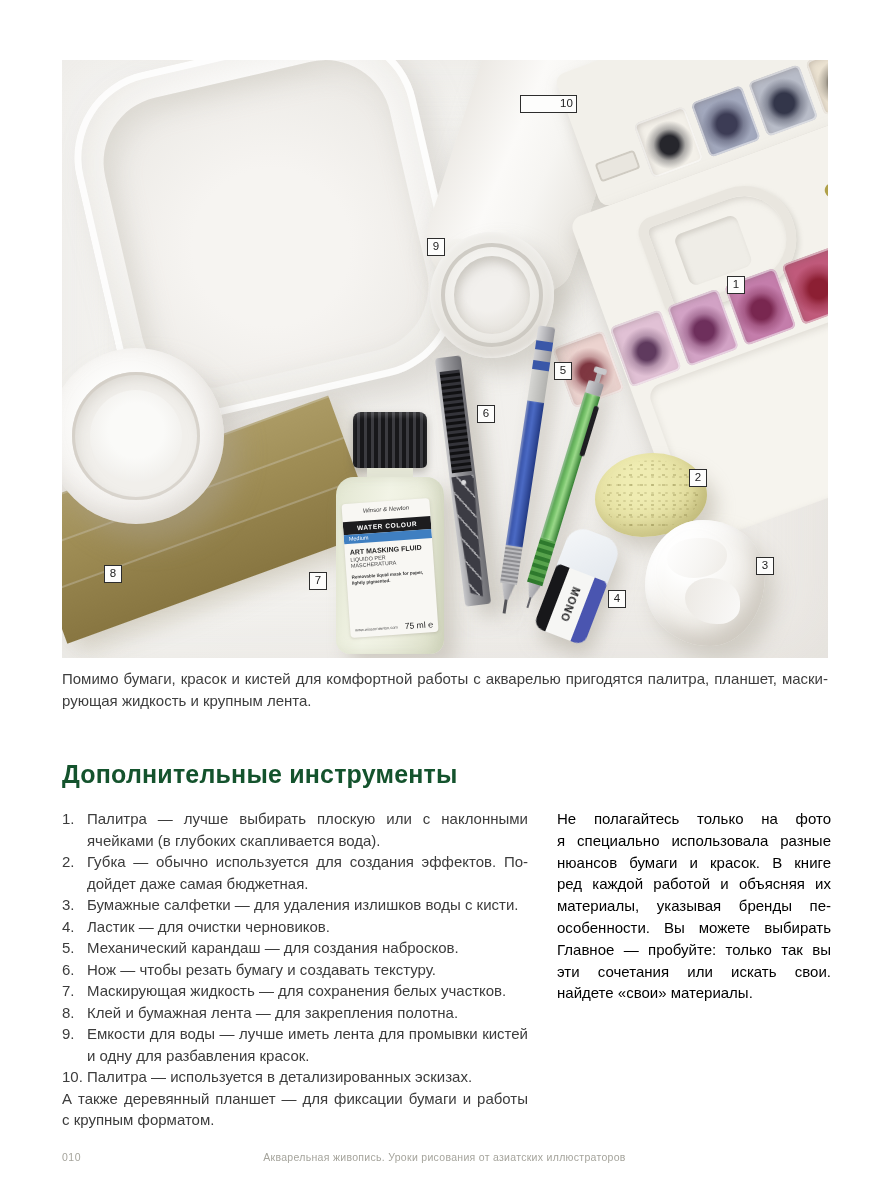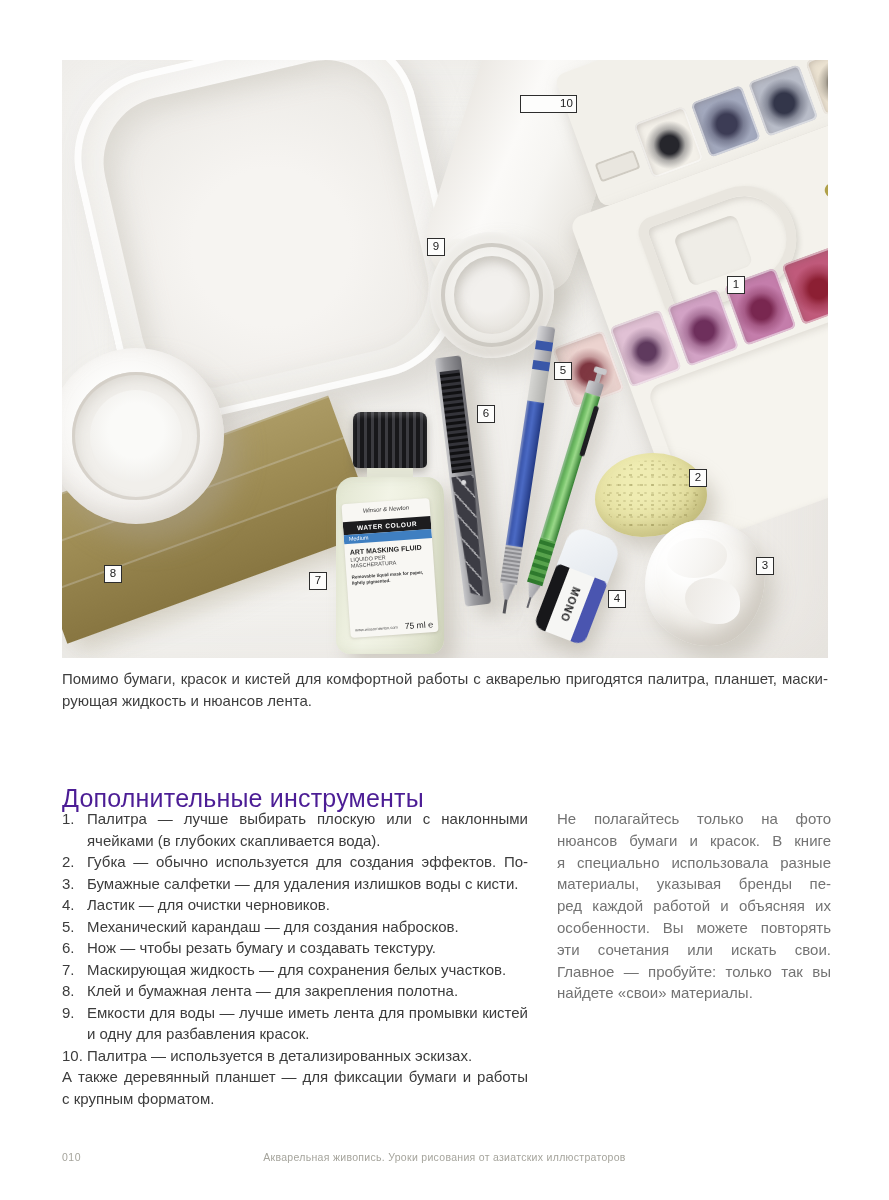--- a/index.html
+++ b/index.html
@@ -158,27 +158,27 @@
         background:linear-gradient(120deg,#ffffff,rgba(230,226,219,.6));}
   .t-fold2{left:40px;top:58px;width:55px;height:46px;border-radius:45% 55% 40% 60%;
         background:linear-gradient(300deg,rgba(255,255,255,.9),rgba(222,217,209,.55));}
   
   .marker{min-width:18px;height:18px;padding:0 3px;background:#fdfdfc;border:1.5px solid #2d2d2d;
         color:#222;font-size:11.5px;line-height:15px;text-align:center;z-index:50;font-weight:500;}
   
   .caption{position:absolute;left:62px;top:668px;width:766px;font-size:15px;line-height:21.5px;color:#3e3e3e;}
   .jl{text-align:justify;text-align-last:justify;}
   .ll{white-space:nowrap;}
-  .heading{position:absolute;left:62px;top:784px;font-size:25px;font-weight:normal;color:#4c1d95;letter-spacing:.2px;}
+  .heading{position:absolute;left:62px;top:760px;font-size:25px;font-weight:bold;color:#14532d;letter-spacing:.2px;}
   .list{position:absolute;left:62px;top:808px;width:466px;font-size:15px;line-height:21.5px;color:#3c3c3c;}
   .lrow{display:flex;}
   .lnum{width:25px;flex:none;}
   .ltxt{flex:1;min-width:0;}
   .outro{margin-top:0;}
-  .aside{position:absolute;left:557px;top:808px;width:274px;font-size:15px;line-height:21.8px;color:#737373;}
+  .aside{position:absolute;left:557px;top:808px;width:274px;font-size:15px;line-height:21.8px;color:#000000;}
   .footer-num{position:absolute;left:62px;top:1151px;font-size:10.5px;color:#a5a49c;letter-spacing:.5px;}
   .footer-title{position:absolute;left:0;top:1151px;width:889px;text-align:center;font-size:10.5px;color:#a5a49c;letter-spacing:.3px;}
 </style>
 </head>
 <body>
 
 <div class="page">
 
   <div class="photo">
 
@@ -310,37 +310,38 @@
     <div class="marker" style="left:492px;top:302px;">5</div>
     <div class="marker" style="left:415px;top:345px;">6</div>
     <div class="marker" style="left:247px;top:512px;">7</div>
     <div class="marker" style="left:42px;top:505px;">8</div>
     <div class="marker" style="left:365px;top:178px;">9</div>
     <div class="marker" style="left:458px;top:35px;padding-left:39px;">10</div>
   </div>
 
   <div class="caption">
     <div class="jl">Помимо бумаги, красок и кистей для комфортной работы с акварелью пригодятся палитра, планшет, маски-</div>
-    <div class="ll">рующая жидкость и нюансов лента.</div>
+    <div class="ll">рующая жидкость и крупным лента.</div>
   </div>
 
   <div class="heading">Дополнительные инструменты</div>
 
   <div class="list">
     <div class="lrow">
       <span class="lnum">1.</span>
       <div class="ltxt">
         <div class="jl">Палитра — лучше выбирать плоскую или с наклонными</div>
         <div class="ll">ячейками (в глубоких скапливается вода).</div>
       </div>
     </div>
     <div class="lrow">
       <span class="lnum">2.</span>
       <div class="ltxt">
         <div class="jl">Губка — обычно используется для создания эффектов. По-</div>
+        <div class="ll">дойдет даже самая бюджетная.</div>
       </div>
     </div>
     <div class="lrow">
       <span class="lnum">3.</span>
       <div class="ltxt">
         <div class="ll">Бумажные салфетки — для удаления излишков воды с кисти.</div>
       </div>
     </div>
     <div class="lrow">
       <span class="lnum">4.</span>
@@ -386,26 +387,26 @@
       </div>
     </div>
     <div class="outro">
       <div class="jl">А также деревянный планшет — для фиксации бумаги и работы</div>
       <div class="ll">с крупным форматом.</div>
     </div>
   </div>
 
   <div class="aside">
     <div class="jl">Не полагайтесь только на фото</div>
+    <div class="jl">я специально использовала разные</div>
     <div class="jl">нюансов бумаги и красок. В книге</div>
-    <div class="jl">я специально использовала разные</div>
+    <div class="jl">ред каждой работой и объясняя их</div>
     <div class="jl">материалы, указывая бренды пе-</div>
-    <div class="jl">ред каждой работой и объясняя их</div>
-    <div class="jl">особенности. Вы можете повторять</div>
+    <div class="jl">особенности. Вы можете выбирать</div>
+    <div class="jl">Главное — пробуйте: только так вы</div>
     <div class="jl">эти сочетания или искать свои.</div>
-    <div class="jl">Главное — пробуйте: только так вы</div>
     <div class="ll">найдете «свои» материалы.</div>
   </div>
 
   <div class="footer-num">010</div>
   <div class="footer-title">Акварельная живопись. Уроки рисования от азиатских иллюстраторов</div>
 
 </div>
 
 </body></html>

